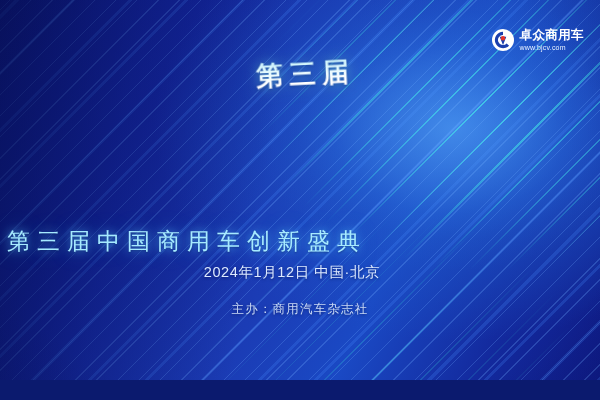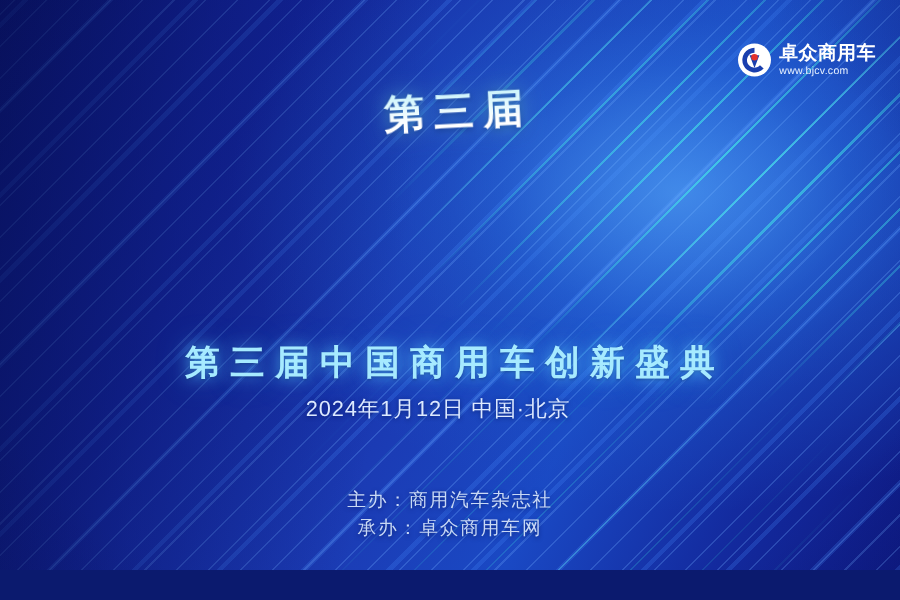--- a/index.html
+++ b/index.html
@@ -202,24 +202,23 @@
     text-shadow: 0 0 6px rgba(120,190,255,0.5);
     z-index: 8;
     white-space: nowrap;
   }
 
   
   .cn-line {
     position: absolute;
     left: 0; right: 0;
     top: 226px;
-    text-align: center;
     font-size: 23px;
     letter-spacing: 7px;
-    font-weight: bold;
+    font-weight: normal;
     color: #a6eaff;
     text-shadow: 0 0 10px rgba(90,200,255,0.75), 0 0 22px rgba(60,160,255,0.45), 0 1px 2px rgba(5,18,85,0.6);
     z-index: 8;
     white-space: nowrap;
     text-indent: 7px;
   }
 
   
   .date-line {
     position: absolute;
@@ -234,21 +233,20 @@
     white-space: nowrap;
   }
 
   
   .org-block {
     position: absolute;
     left: 0; right: 0;
     top: 300px;
     text-align: center;
     z-index: 8;
-    margin-top: 24px;
   }
   .org-line {
     font-size: 12.5px;
     color: #c9d9f5;
     letter-spacing: 1.2px;
     line-height: 19px;
     text-shadow: 0 1px 3px rgba(5,18,85,0.6);
     white-space: nowrap;
   }
 </style>
@@ -284,16 +282,15 @@
     <div class="calli-main"><span class="c1">创</span><span class="c2">新</span><span class="c3">盛</span><span class="c4">典</span></div>
   </div>
 
 
   <div class="cn-line">第三届中国商用车创新盛典</div>
 
   <div class="date-line">2024年1月12日 中国·北京</div>
 
   <div class="org-block">
     <div class="org-line">主办：商用汽车杂志社</div>
-    <div class="org-line">承办：卓众商用车网</div>
   </div>
 
 </div>
 
 </body></html>

